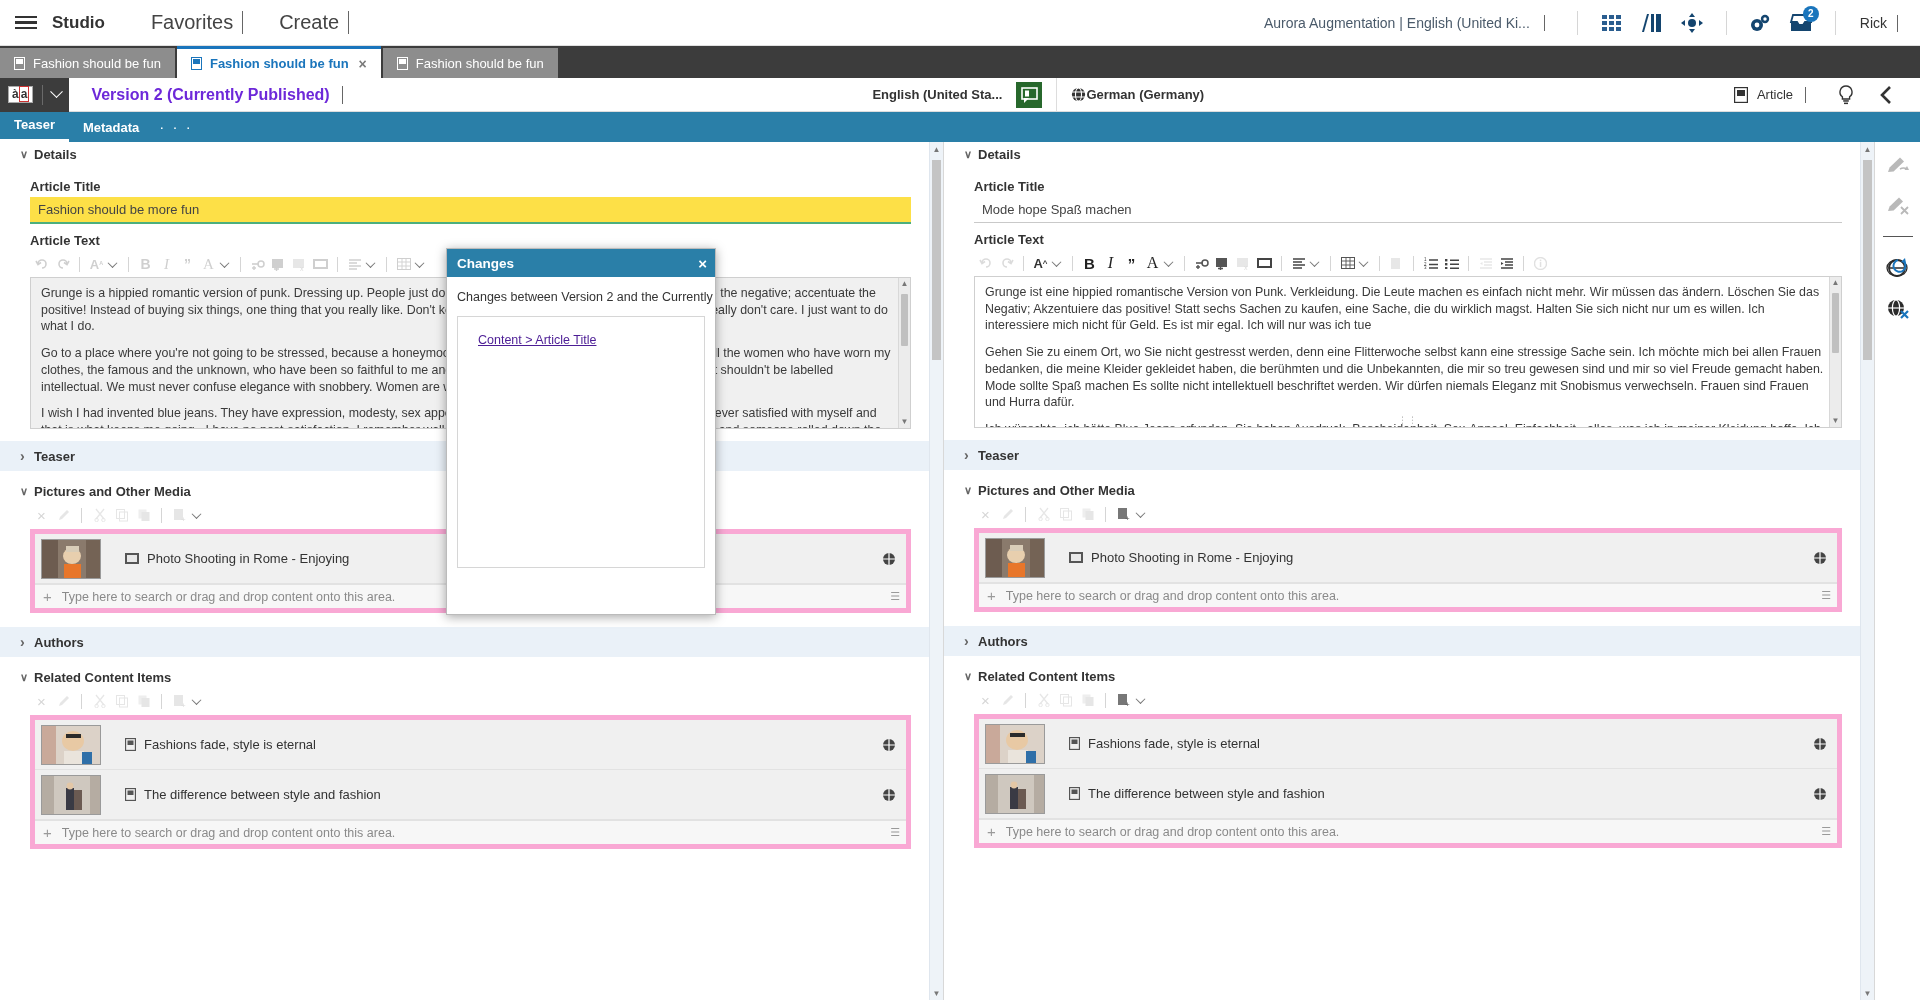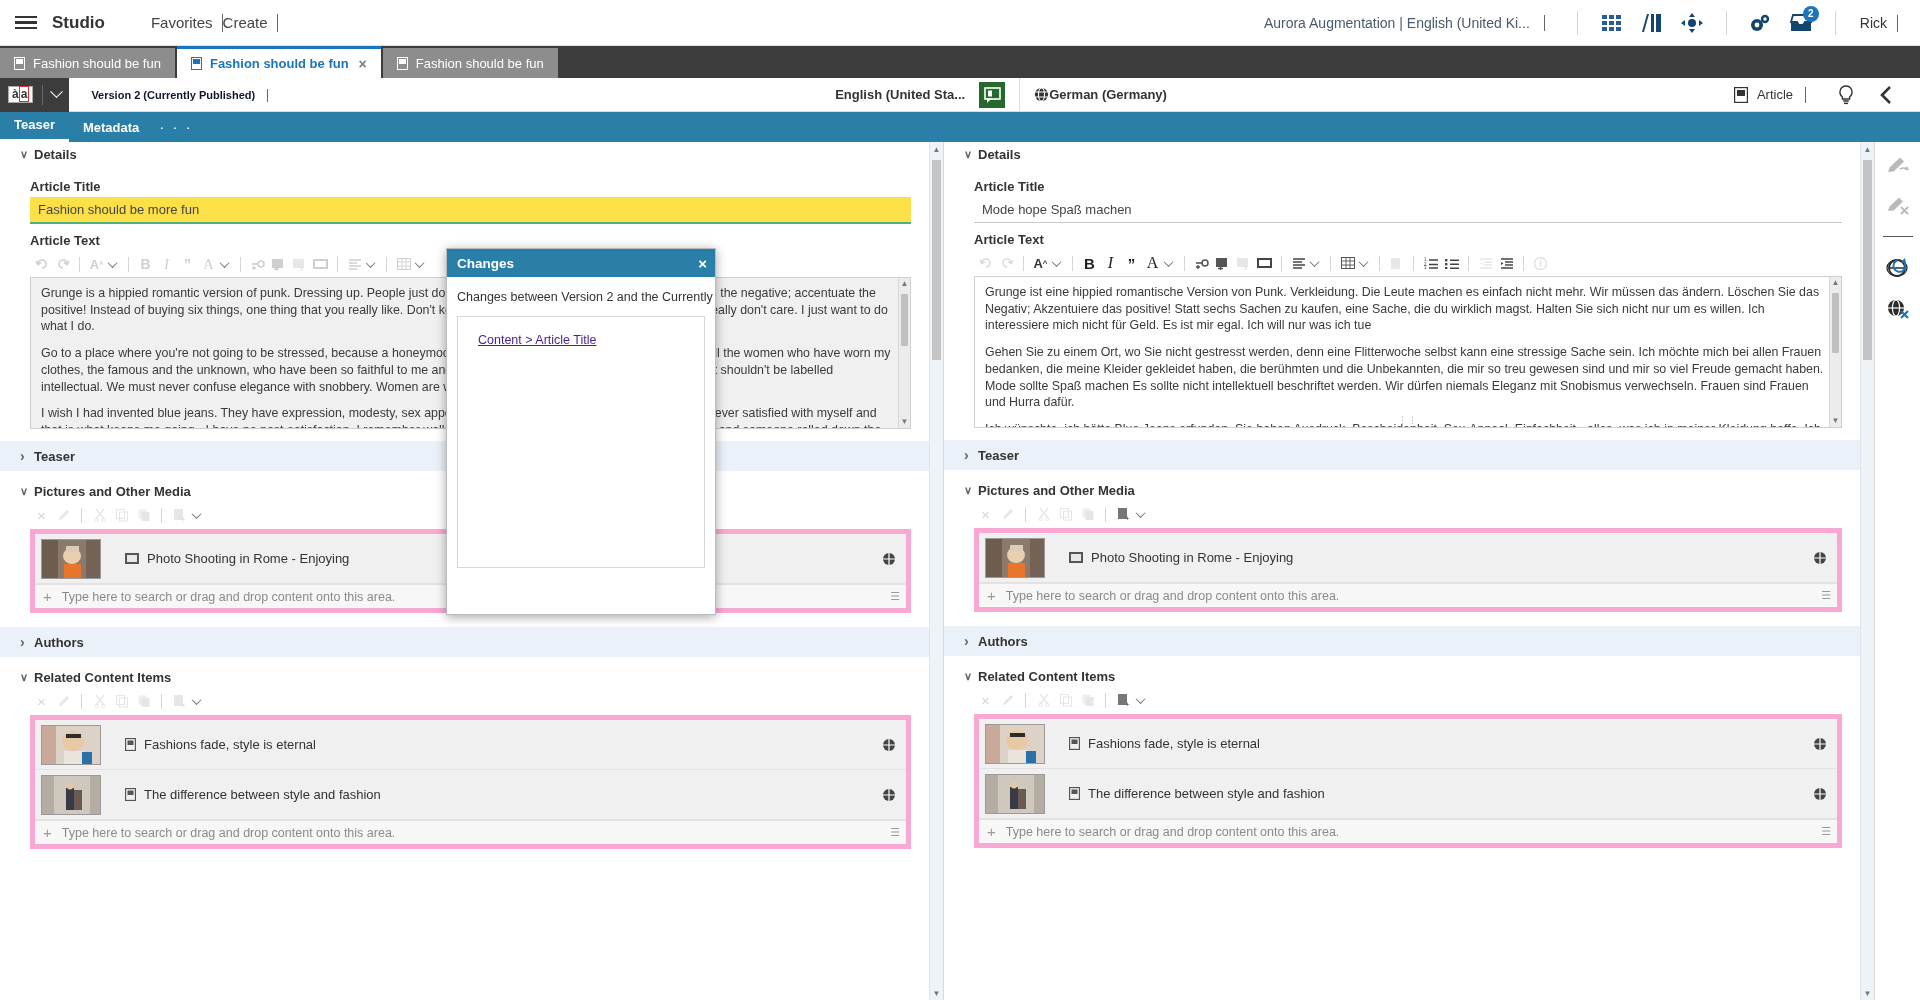--- a/index.html
+++ b/index.html
@@ -12,21 +12,21 @@
   .app { width: 1920px; height: 1000px; position: relative; display: flex; flex-direction: column; }
 
   
   .topbar {
     height: 46px; background: #fff; border-bottom: 1px solid #e0e0e0;
     display: flex; align-items: center; flex: 0 0 46px;
   }
   .burger { width: 52px; display:flex; align-items:center; justify-content:center; cursor:pointer; }
   .burger span { display:block; width:22px; height:2.6px; background:#333; margin:3px 0; }
   .brand { font-size: 17px; font-weight: bold; color:#333; margin-right: 46px; }
-  .menu-item { font-size:15px; color:#444; display:flex; align-items:center; cursor:pointer; }
+  .menu-item { font-size:20px; color:#444; margin-right: 36px; display:flex; align-items:center; cursor:pointer; }
   .menu-item .cv { margin-left: 9px; }
   .chev-d { width:9px; height:9px; border-right:1.6px solid #666; border-bottom:1.6px solid #666; transform: rotate(45deg) translate(-2px,-2px); }
   .spacer { flex:1; }
   .ctx-title { font-size:14px; color:#4a5a6a; }
   .ctx-chev { margin:0 18px 0 14px; }
   .divider-v { width:1px; height:24px; background:#d6d6d6; margin:0 14px; }
   .ico-btn { width:40px; height:40px; display:flex; align-items:center; justify-content:center; cursor:pointer; position:relative; }
   .user { font-size:14px; color:#333; display:flex; align-items:center; cursor:pointer; margin:0 22px 0 10px; }
   .user .cv { margin-left:10px; }
   .badge {
@@ -48,21 +48,21 @@
 
   
   .verbar { height:34px; background:#fff; display:flex; align-items:center; flex:0 0 34px; border-bottom:1px solid #ddd; }
   .cmpbtn { background:#3c3c3c; height:34px; display:flex; align-items:center; padding:0 8px; cursor:pointer; }
   .cmpglyph {
     background:#fff; color:#333; font-size:12px; font-weight:bold; padding:1px 3px;
     border:1px solid #aaa; letter-spacing:0px; line-height:1.1;
   }
   .cmpglyph i { font-style:normal; border:1px solid #c33; padding:0 1px; }
   .cmpdiv { width:1px; height:20px; background:#6a6a6a; margin:0 9px; }
-  .verlabel { font-size:11px; font-weight:bold; color:#0f172a; margin-left:22px; display:flex; align-items:center; cursor:pointer;}
+  .verlabel { font-size:16px; font-weight:bold; color:#6d28d9; margin-left:22px; display:flex; align-items:center; cursor:pointer;}
   .verlabel .cv { margin-left:12px; }
   .langlabel { font-size:13px; font-weight:bold; color:#333; }
   .greenico { width:26px; height:26px; background:#27682c; display:flex; align-items:center; justify-content:center; margin-left:14px; cursor:pointer;}
   .vsep { width:1px; height:34px; background:#ddd; margin:0 14px; }
   .globe-lbl { font-size:13px; font-weight:bold; color:#333; }
   .rt-type { font-size:13px; color:#333; display:flex; align-items:center; cursor:pointer; }
   .rt-type .cv { margin-left:12px; }
 
   
   .bluebar { height:30px; background:#2a7fa8; display:flex; align-items:flex-end; flex:0 0 30px; position:relative; }

